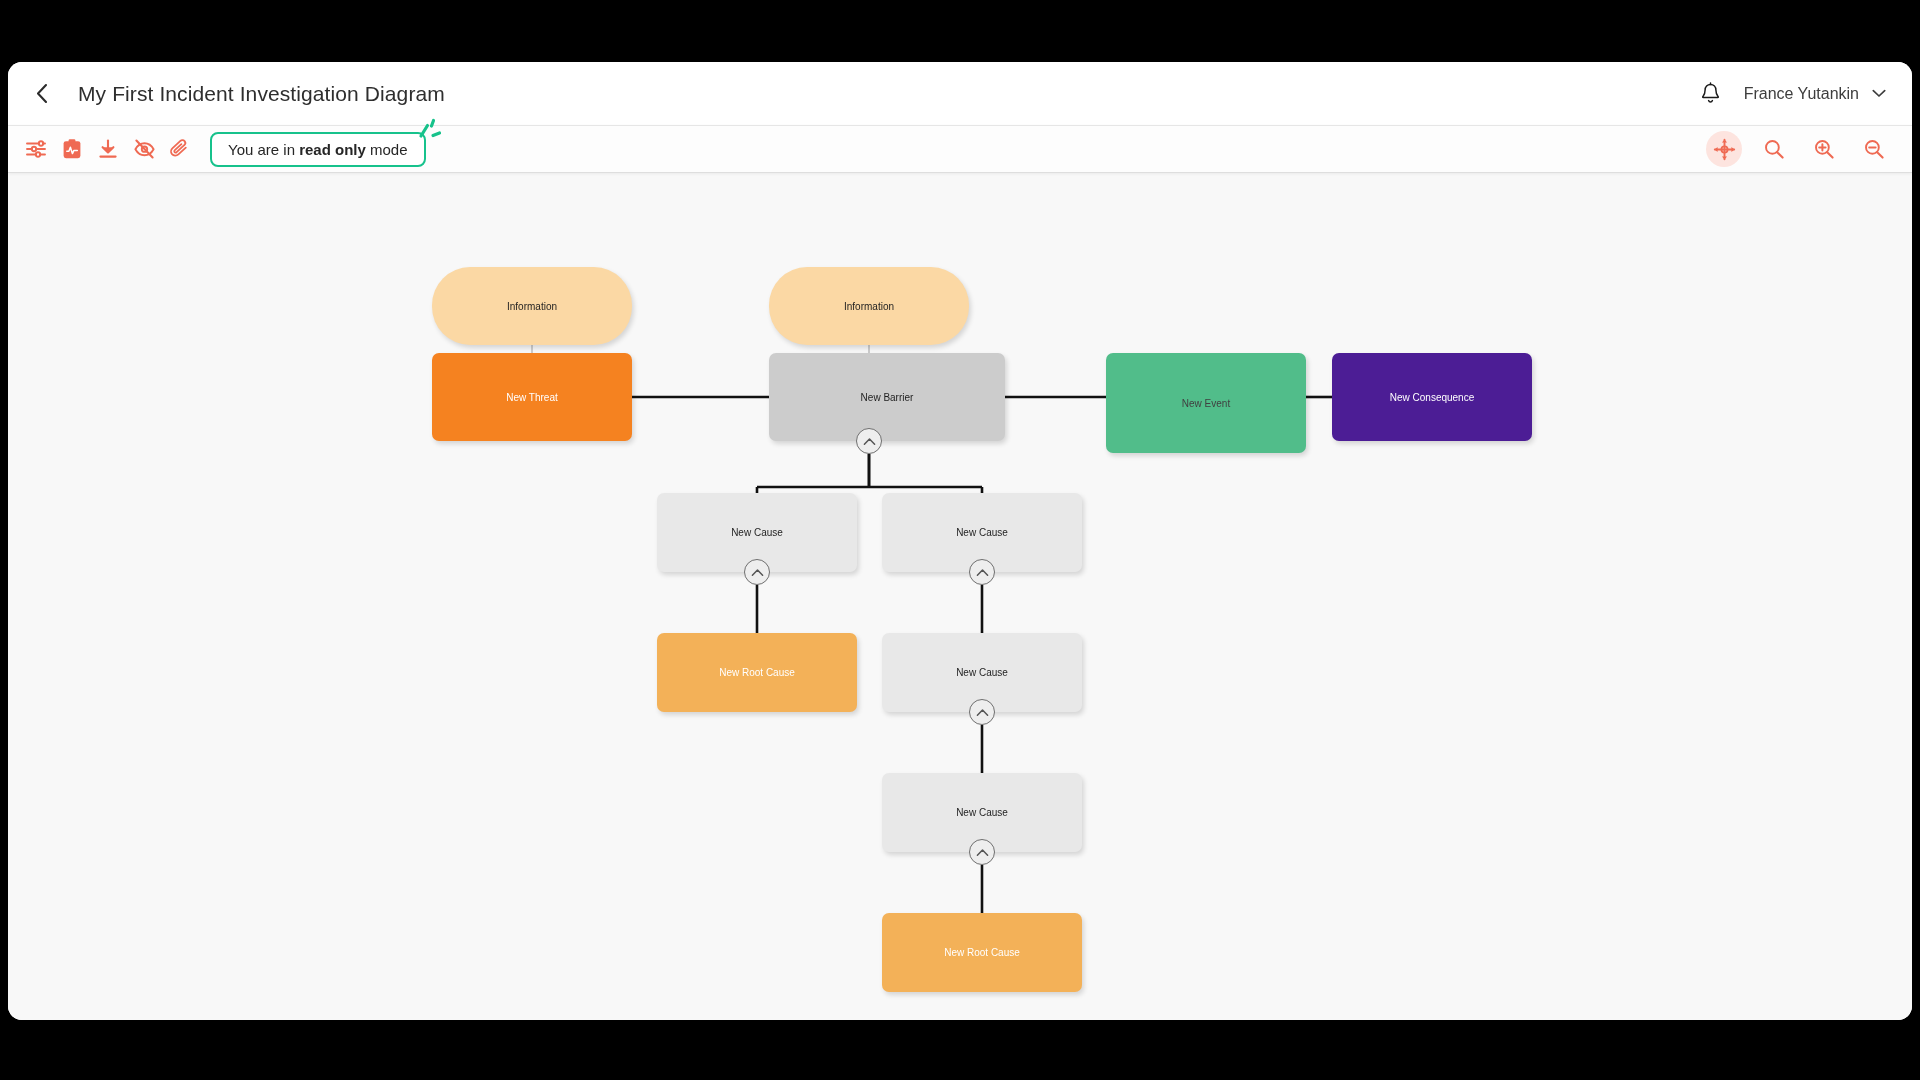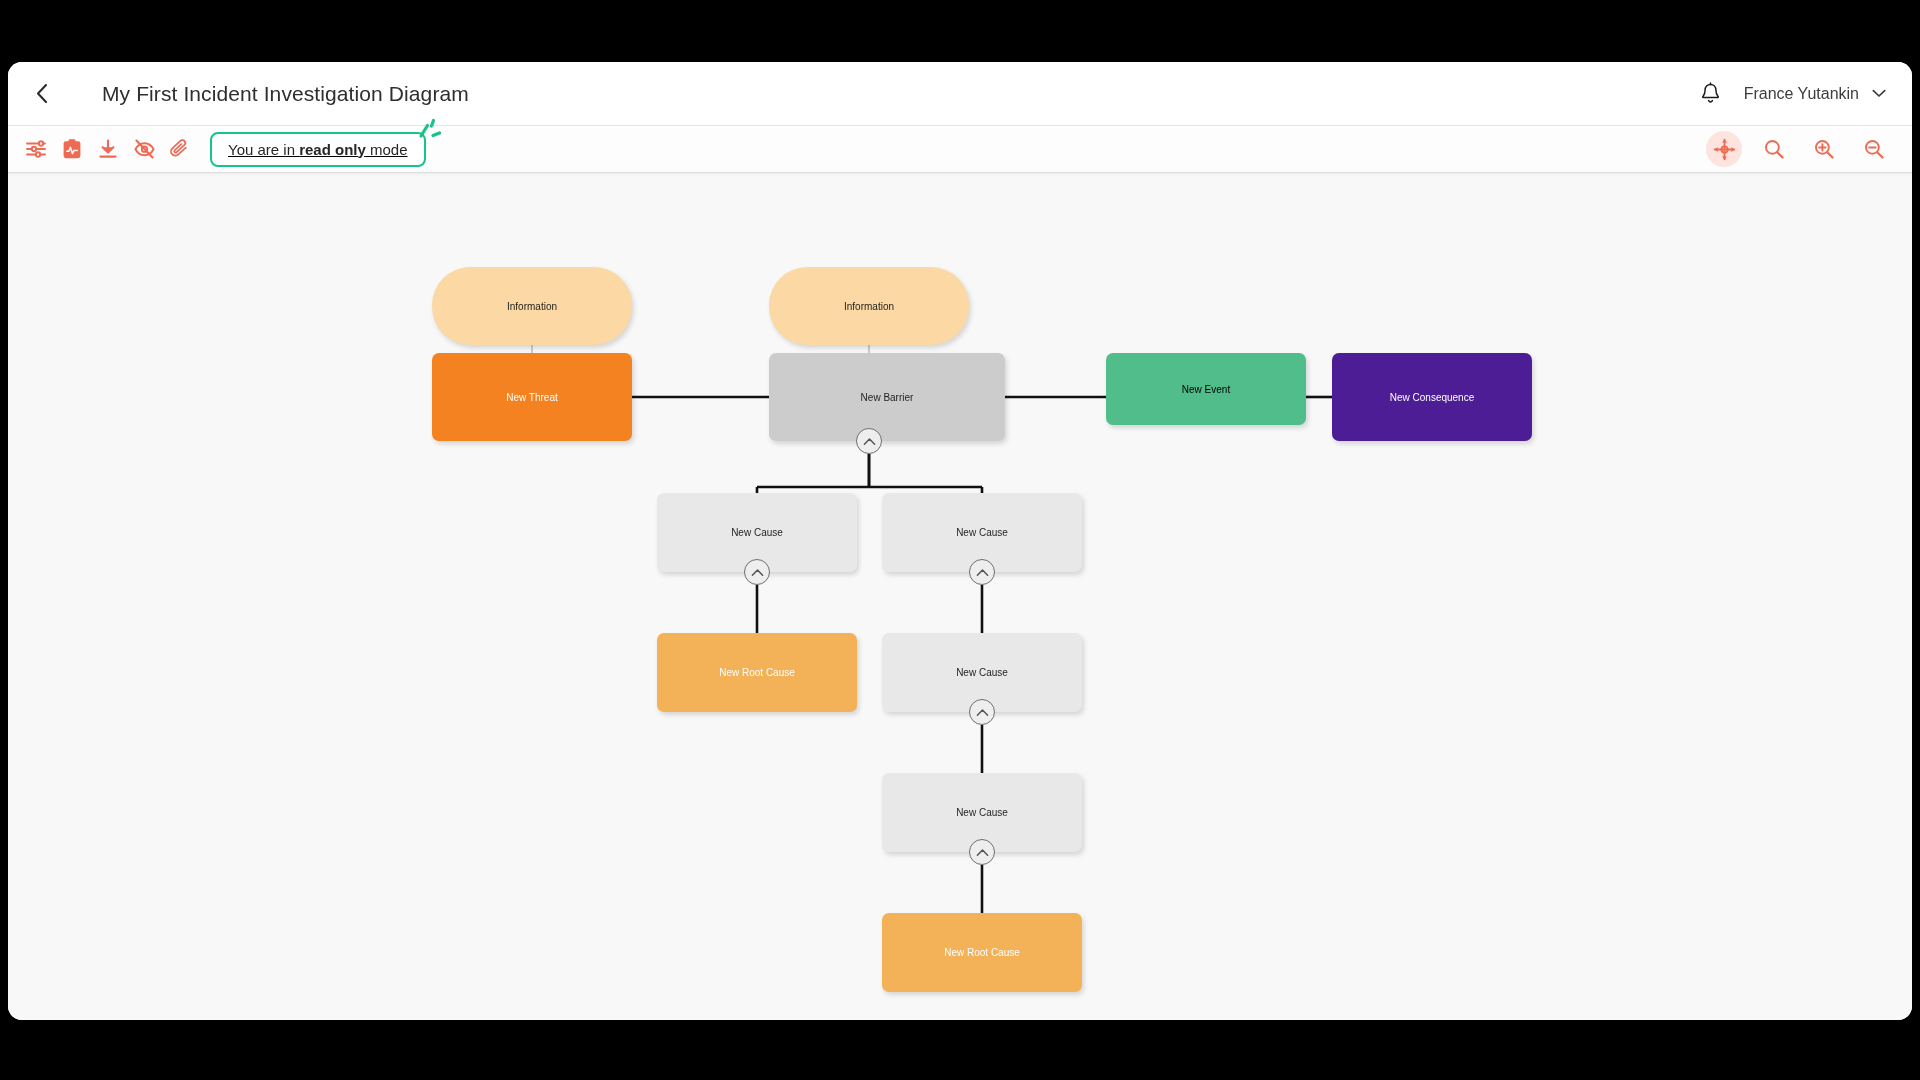--- a/index.html
+++ b/index.html
@@ -20,21 +20,20 @@
     box-shadow: 0 2px 10px rgba(0,0,0,.25);
   }
   
   #header {
     position: relative;
     height: 63px;
     background: #ffffff;
     display: flex;
     align-items: center;
     padding: 0 22px 0 18px;
-    gap: 24px;
   }
   #back-btn {
     width: 30px; height: 30px;
     display: flex; align-items: center; justify-content: center;
     cursor: pointer; color: #2b2b2b;
     flex: 0 0 auto;
   }
   #page-title {
     margin-left: 22px;
     font-size: 21px;
@@ -59,21 +58,20 @@
     position: relative;
     height: 48px;
     background: #fdfdfd;
     border-top: 1px solid #e6e6e6;
     border-bottom: 1px solid #dedede;
     display: flex;
     align-items: center;
     padding: 0 20px 0 10px;
     box-shadow: 0 1px 3px rgba(0,0,0,.06);
     z-index: 5;
-    text-decoration: underline;
   }
   .tool-btn {
     width: 36px; height: 36px;
     display: flex; align-items: center; justify-content: center;
     cursor: pointer;
     color: #ef6a53;
     border-radius: 50%;
     flex: 0 0 auto;
   }
   .tool-btn.active { background: #fde4df; }
@@ -261,21 +259,21 @@
           <span>New Threat</span>
         </div>
         <div class="node" style="left: 761px; top: 180px; width: 236px; height: 88px; background: rgb(204, 204, 204); color: rgb(31, 31, 31);">
           <span>New Barrier</span>
         </div>
         <div class="collapse-handle" style="left: 848px; top: 255px;">
           <svg width="13" height="9" viewBox="0 0 13 9" fill="none">
             <path d="M1.4 7.2 6.5 2 11.6 7.2" stroke="#555" stroke-width="1.5" stroke-linecap="round" stroke-linejoin="round"></path>
           </svg>
         </div>
-        <div class="node" style="left: 1098px; top: 180px; width: 200px; height: 72px; background: rgb(81, 189, 138); color: #000000;">
+        <div class="node" style="left: 1098px; top: 180px; width: 200px; height: 100px; background: rgb(81, 189, 138); color: #404040;">
           <span>New Event</span>
         </div>
         <div class="node" style="left: 1324px; top: 180px; width: 200px; height: 88px; background: #4c1d95; color: rgb(255, 255, 255);">
           <span>New Consequence</span>
         </div>
         <div class="node" style="left: 649px; top: 320px; width: 200px; height: 79px; background: rgb(232, 232, 232); color: rgb(31, 31, 31);">
           <span>New Cause</span>
         </div>
         <div class="collapse-handle" style="left: 736px; top: 386px;">
           <svg width="13" height="9" viewBox="0 0 13 9" fill="none">

